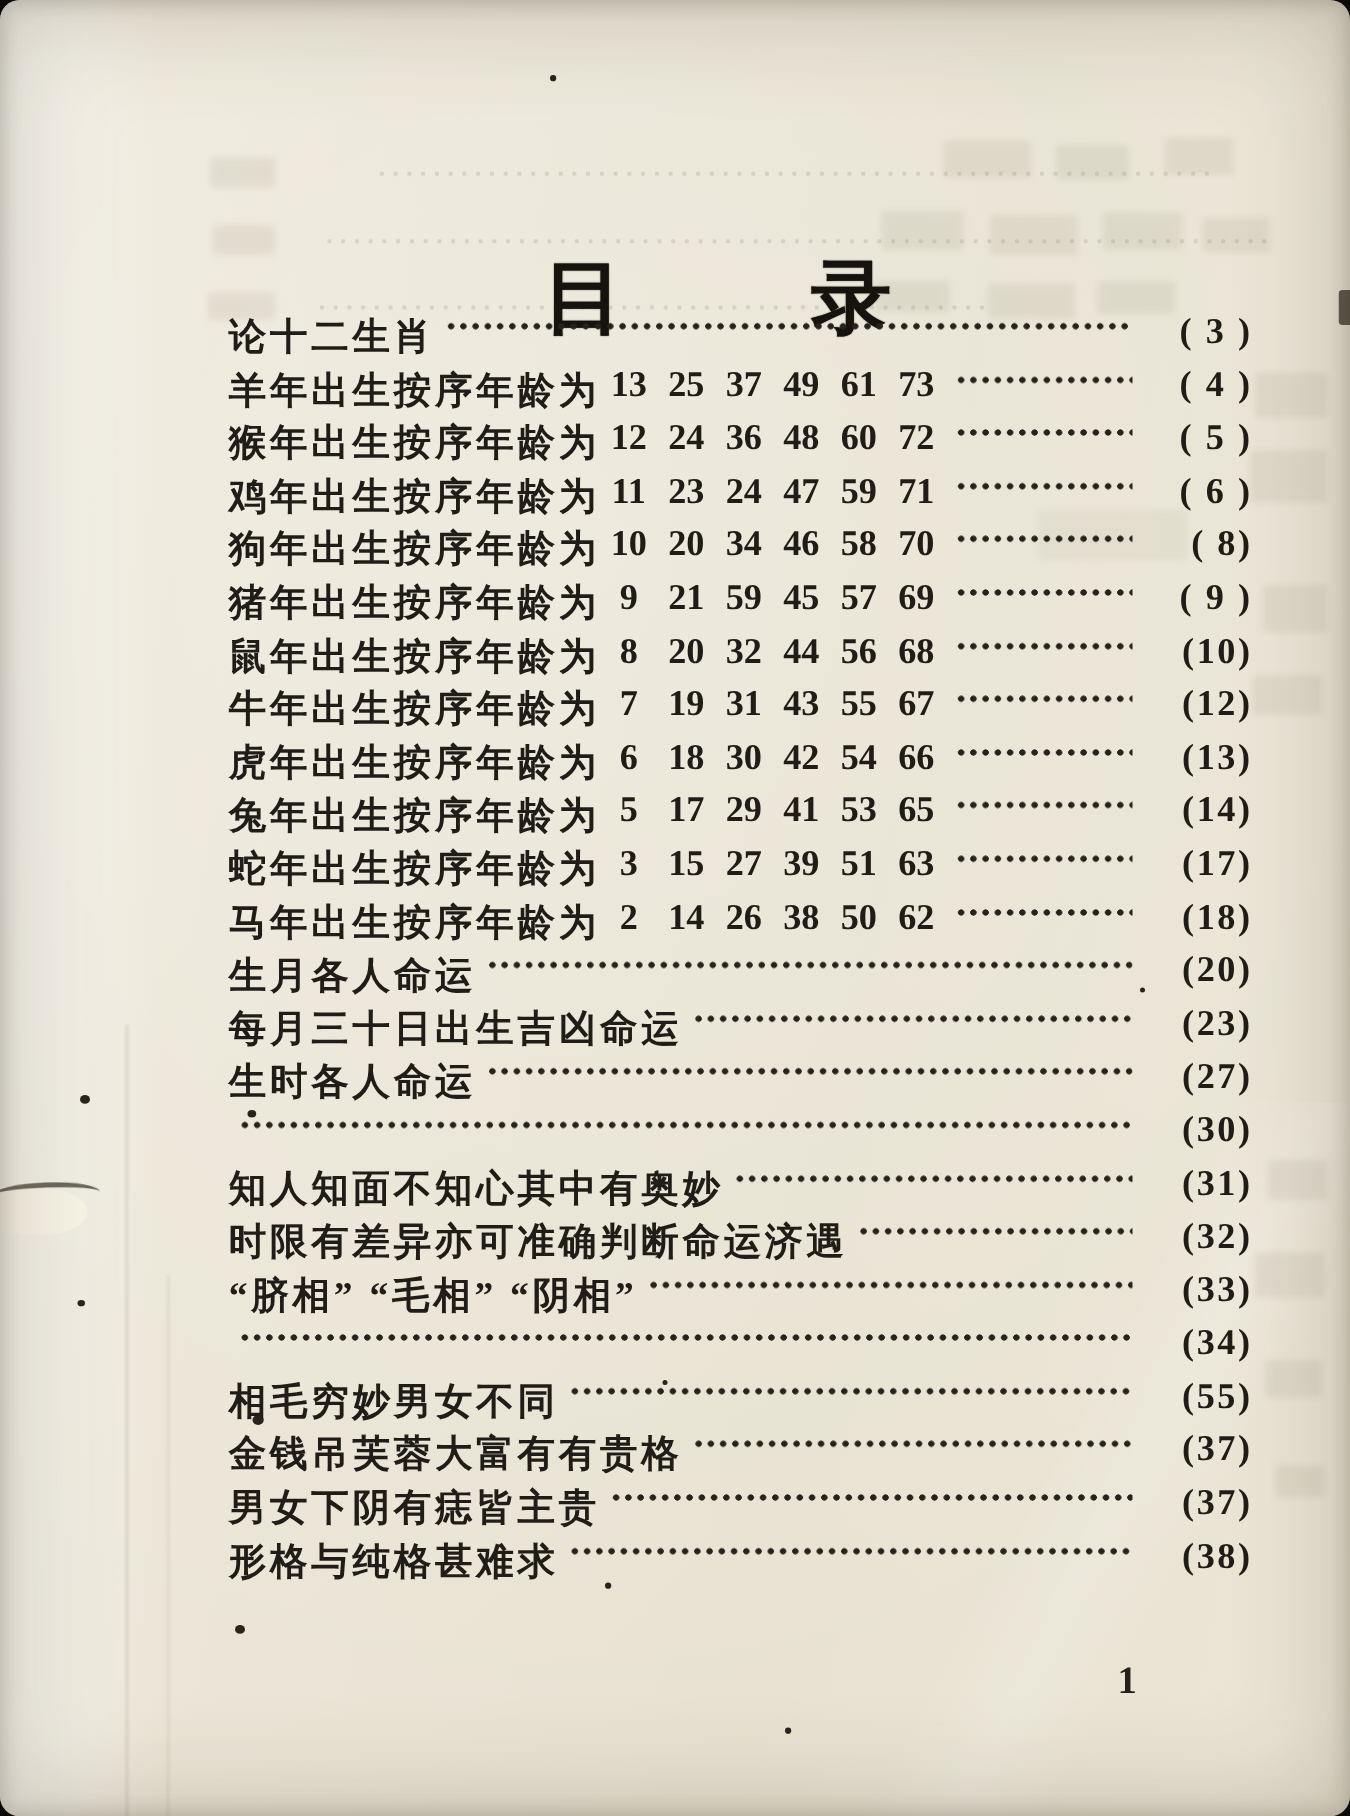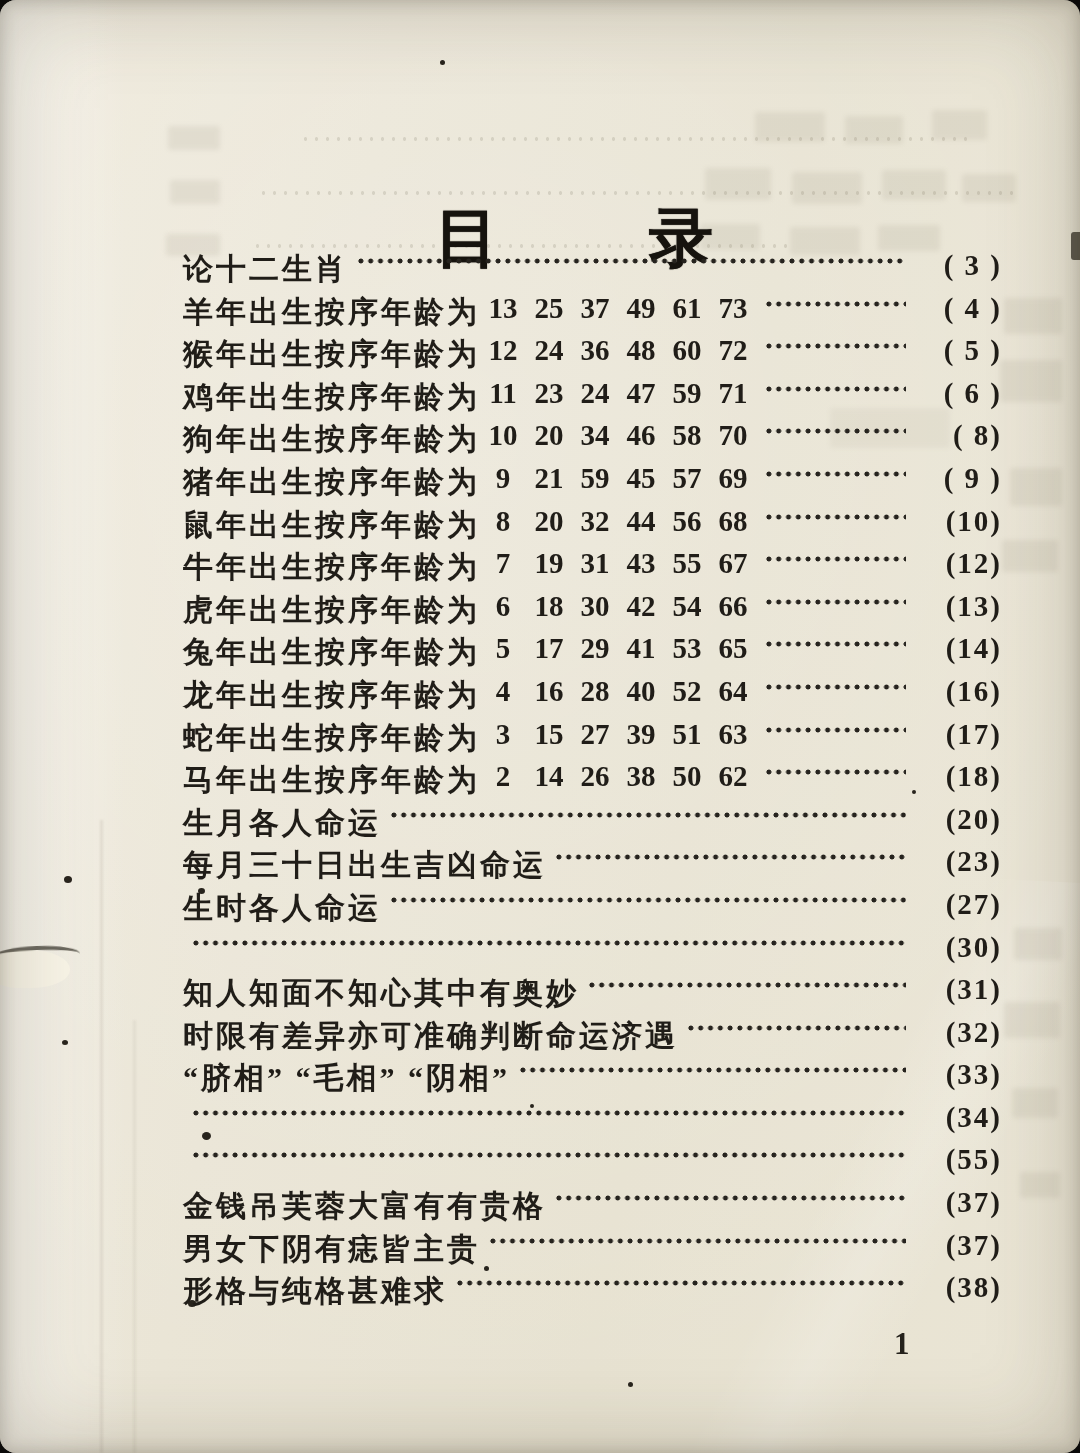--- a/index.html
+++ b/index.html
@@ -231,33 +231,20 @@
           <span class="num">17</span>
           <span class="num">29</span>
           <span class="num">41</span>
           <span class="num">53</span>
           <span class="num">65</span>
         </span>
     <span class="leader"></span>
     <span class="pg">(14)</span>
   </div>
       <div class="row">
-    <span class="label">龙年出生按序年龄为</span>
-    <span class="nums">
-          <span class="num">4</span>
-          <span class="num">16</span>
-          <span class="num">28</span>
-          <span class="num">40</span>
-          <span class="num">52</span>
-          <span class="num">64</span>
-        </span>
-    <span class="leader"></span>
-    <span class="pg">(16)</span>
-  </div>
-      <div class="row">
     <span class="label">蛇年出生按序年龄为</span>
     <span class="nums">
           <span class="num">3</span>
           <span class="num">15</span>
           <span class="num">27</span>
           <span class="num">39</span>
           <span class="num">51</span>
           <span class="num">63</span>
         </span>
     <span class="leader"></span>
@@ -316,20 +303,21 @@
     <span class="nums"></span>
     <span class="leader"></span>
     <span class="pg">(33)</span>
   </div>
       <div class="row">
     <span class="nums"></span>
     <span class="leader"></span>
     <span class="pg">(34)</span>
   </div>
       <div class="row">
+    <span class="label">相毛穷妙男女不同</span>
     <span class="nums"></span>
     <span class="leader"></span>
     <span class="pg">(55)</span>
   </div>
       <div class="row">
     <span class="label">金钱吊芙蓉大富有有贵格</span>
     <span class="nums"></span>
     <span class="leader"></span>
     <span class="pg">(37)</span>
   </div>

